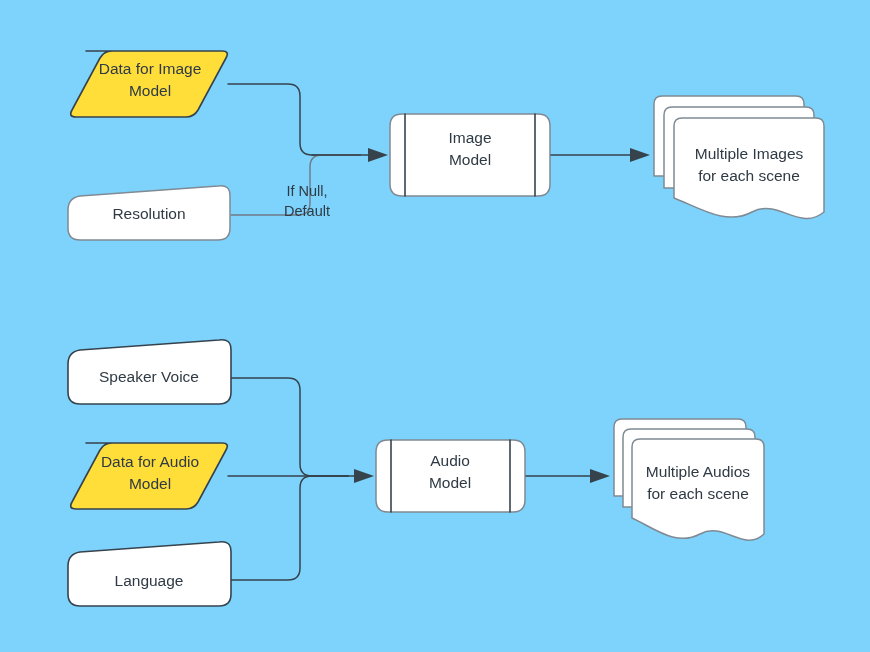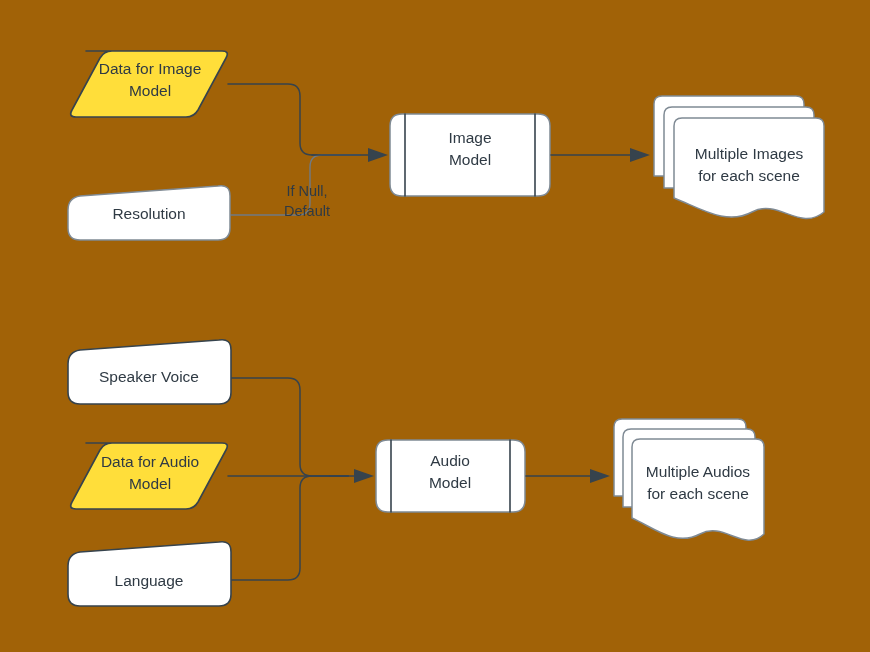--- a/index.html
+++ b/index.html
@@ -11,21 +11,21 @@
   body {
     width: 870px;
     height: 652px;
     font-family: "Liberation Sans", sans-serif;
     overflow: hidden;
   }
   #diagram-root {
     position: relative;
     width: 870px;
     height: 652px;
-    background: #a16207;
+    background: #7dd3fc;
   }
   svg#diagram-canvas {
     display: block;
     width: 870px;
     height: 652px;
   }
   .node-shape {
     vector-effect: non-scaling-stroke;
   }
   .shape-stroke-dark {

